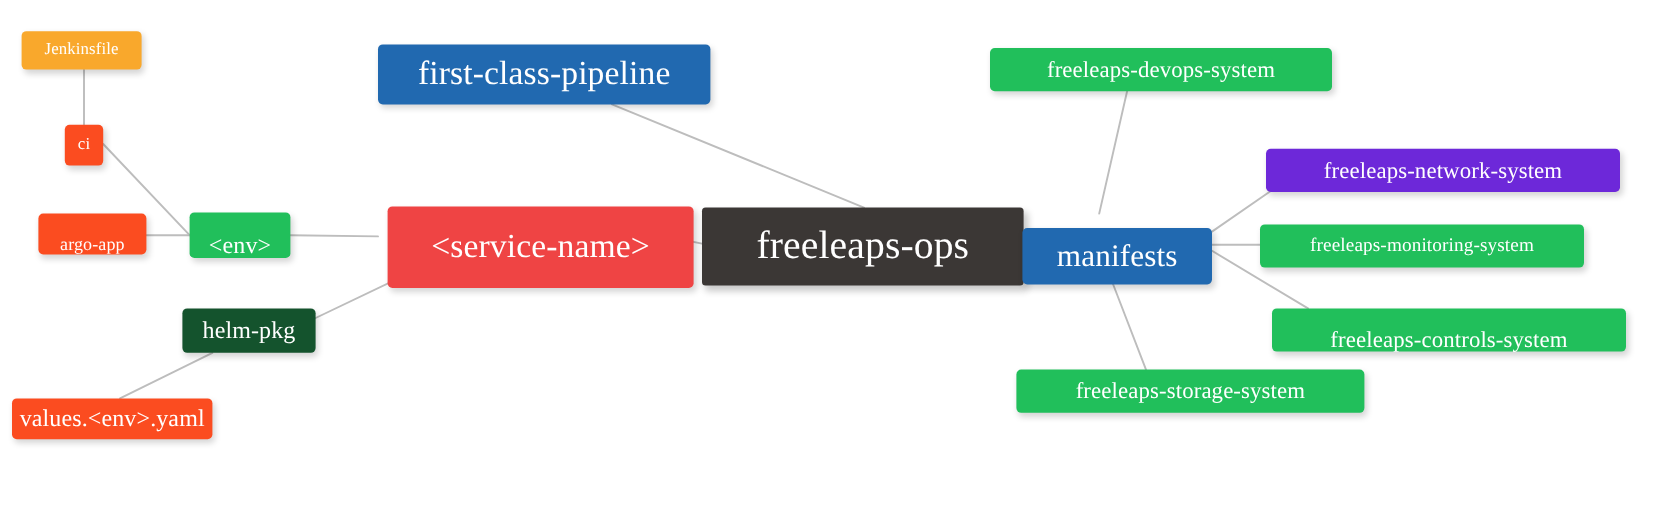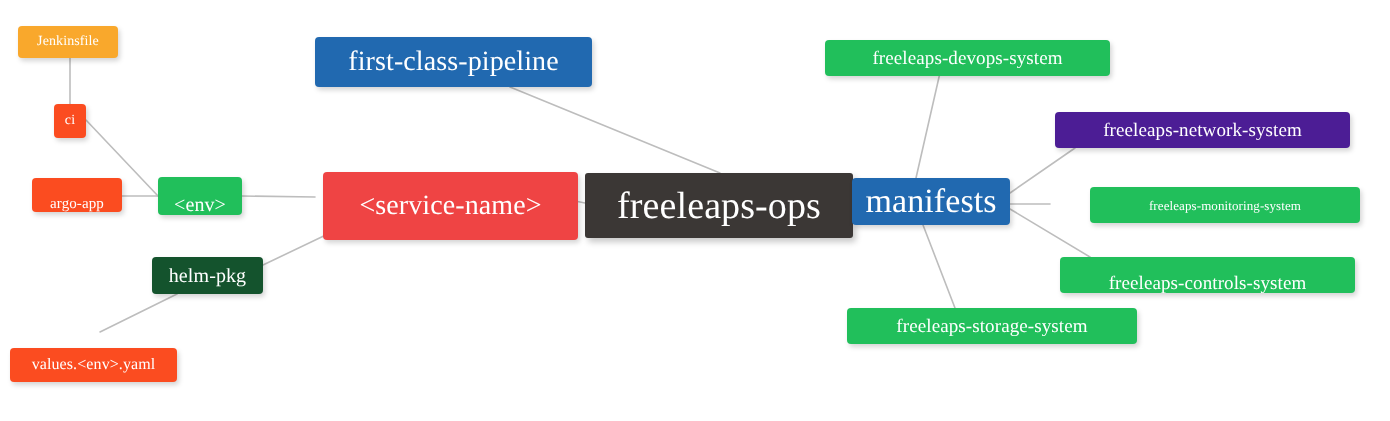--- a/index.html
+++ b/index.html
@@ -72,42 +72,42 @@
       </div>
       <div class="node" style="left: 32px; top: 178px; width: 90px; height: 34px; background: rgb(251, 76, 32); font-size: 15px; align-items: flex-end;">
         <span>argo-app</span>
       </div>
       <div class="node" style="left: 158px; top: 177px; width: 84px; height: 38px; background: rgb(33, 191, 91); font-size: 20px; align-items: flex-end;">
         <span>&lt;env&gt;</span>
       </div>
       <div class="node" style="left: 152px; top: 257px; width: 111px; height: 37px; background: #14532d; font-size: 20px;">
         <span>helm-pkg</span>
       </div>
-      <div class="node" style="left: 10px; top: 348px; width: 167px; height: 34px; background: rgb(251, 76, 32); font-size: 16px; align-items: center;">
+      <div class="node" style="left: 10px; top: 332px; width: 167px; height: 34px; background: rgb(251, 76, 32); font-size: 20px; align-items: center;">
         <span>values.&lt;env&gt;.yaml</span>
       </div>
       <div class="node" style="left: 315px; top: 37px; width: 277px; height: 50px; background: rgb(33, 105, 176); font-size: 28px;">
         <span>first-class-pipeline</span>
       </div>
       <div class="node" style="left: 323px; top: 172px; width: 255px; height: 68px; background: #ef4444; font-size: 28px;">
         <span>&lt;service-name&gt;</span>
       </div>
-      <div class="node node-root" style="left: 585px; top: 173px; width: 268px; height: 65px; background: rgb(59, 55, 53); font-size: 38px;">
+      <div class="node node-root" style="left: 585px; top: 173px; width: 268px; height: 65px; background: rgb(59, 55, 53); font-size: 33px;">
         <span>freeleaps-ops</span>
       </div>
-      <div class="node" style="left: 852px; top: 178px; width: 158px; height: 47px; background: rgb(33, 105, 176); font-size: 34px;">
+      <div class="node" style="left: 852px; top: 190px; width: 158px; height: 47px; background: rgb(33, 105, 176); font-size: 26px;">
         <span>manifests</span>
       </div>
       <div class="node" style="left: 800px; top: 40px; width: 285px; height: 36px; background: rgb(33, 191, 91); font-size: 19px; margin-left: 25px;">
         <span>freeleaps-devops-system</span>
       </div>
-      <div class="node" style="left: 1055px; top: 112px; width: 295px; height: 36px; background: #4c1d95; font-size: 19px;">
+      <div class="node" style="left: 1055px; top: 124px; width: 295px; height: 36px; background: #6d28d9; font-size: 19px;">
         <span>freeleaps-network-system</span>
       </div>
-      <div class="node" style="left: 1050px; top: 187px; width: 270px; height: 36px; background: rgb(33, 191, 91); font-size: 13px; margin-left: 40px;">
+      <div class="node" style="left: 1050px; top: 187px; width: 270px; height: 36px; background: rgb(33, 191, 91); font-size: 16px;">
         <span>freeleaps-monitoring-system</span>
       </div>
       <div class="node" style="left: 1060px; top: 257px; width: 295px; height: 36px; background: rgb(33, 191, 91); font-size: 19px; align-items: flex-end;">
         <span>freeleaps-controls-system</span>
       </div>
       <div class="node" style="left: 815px; top: 308px; width: 290px; height: 36px; background: rgb(33, 191, 91); font-size: 19px; margin-left: 32px;">
         <span>freeleaps-storage-system</span>
       </div>
     </div>
 </div>

